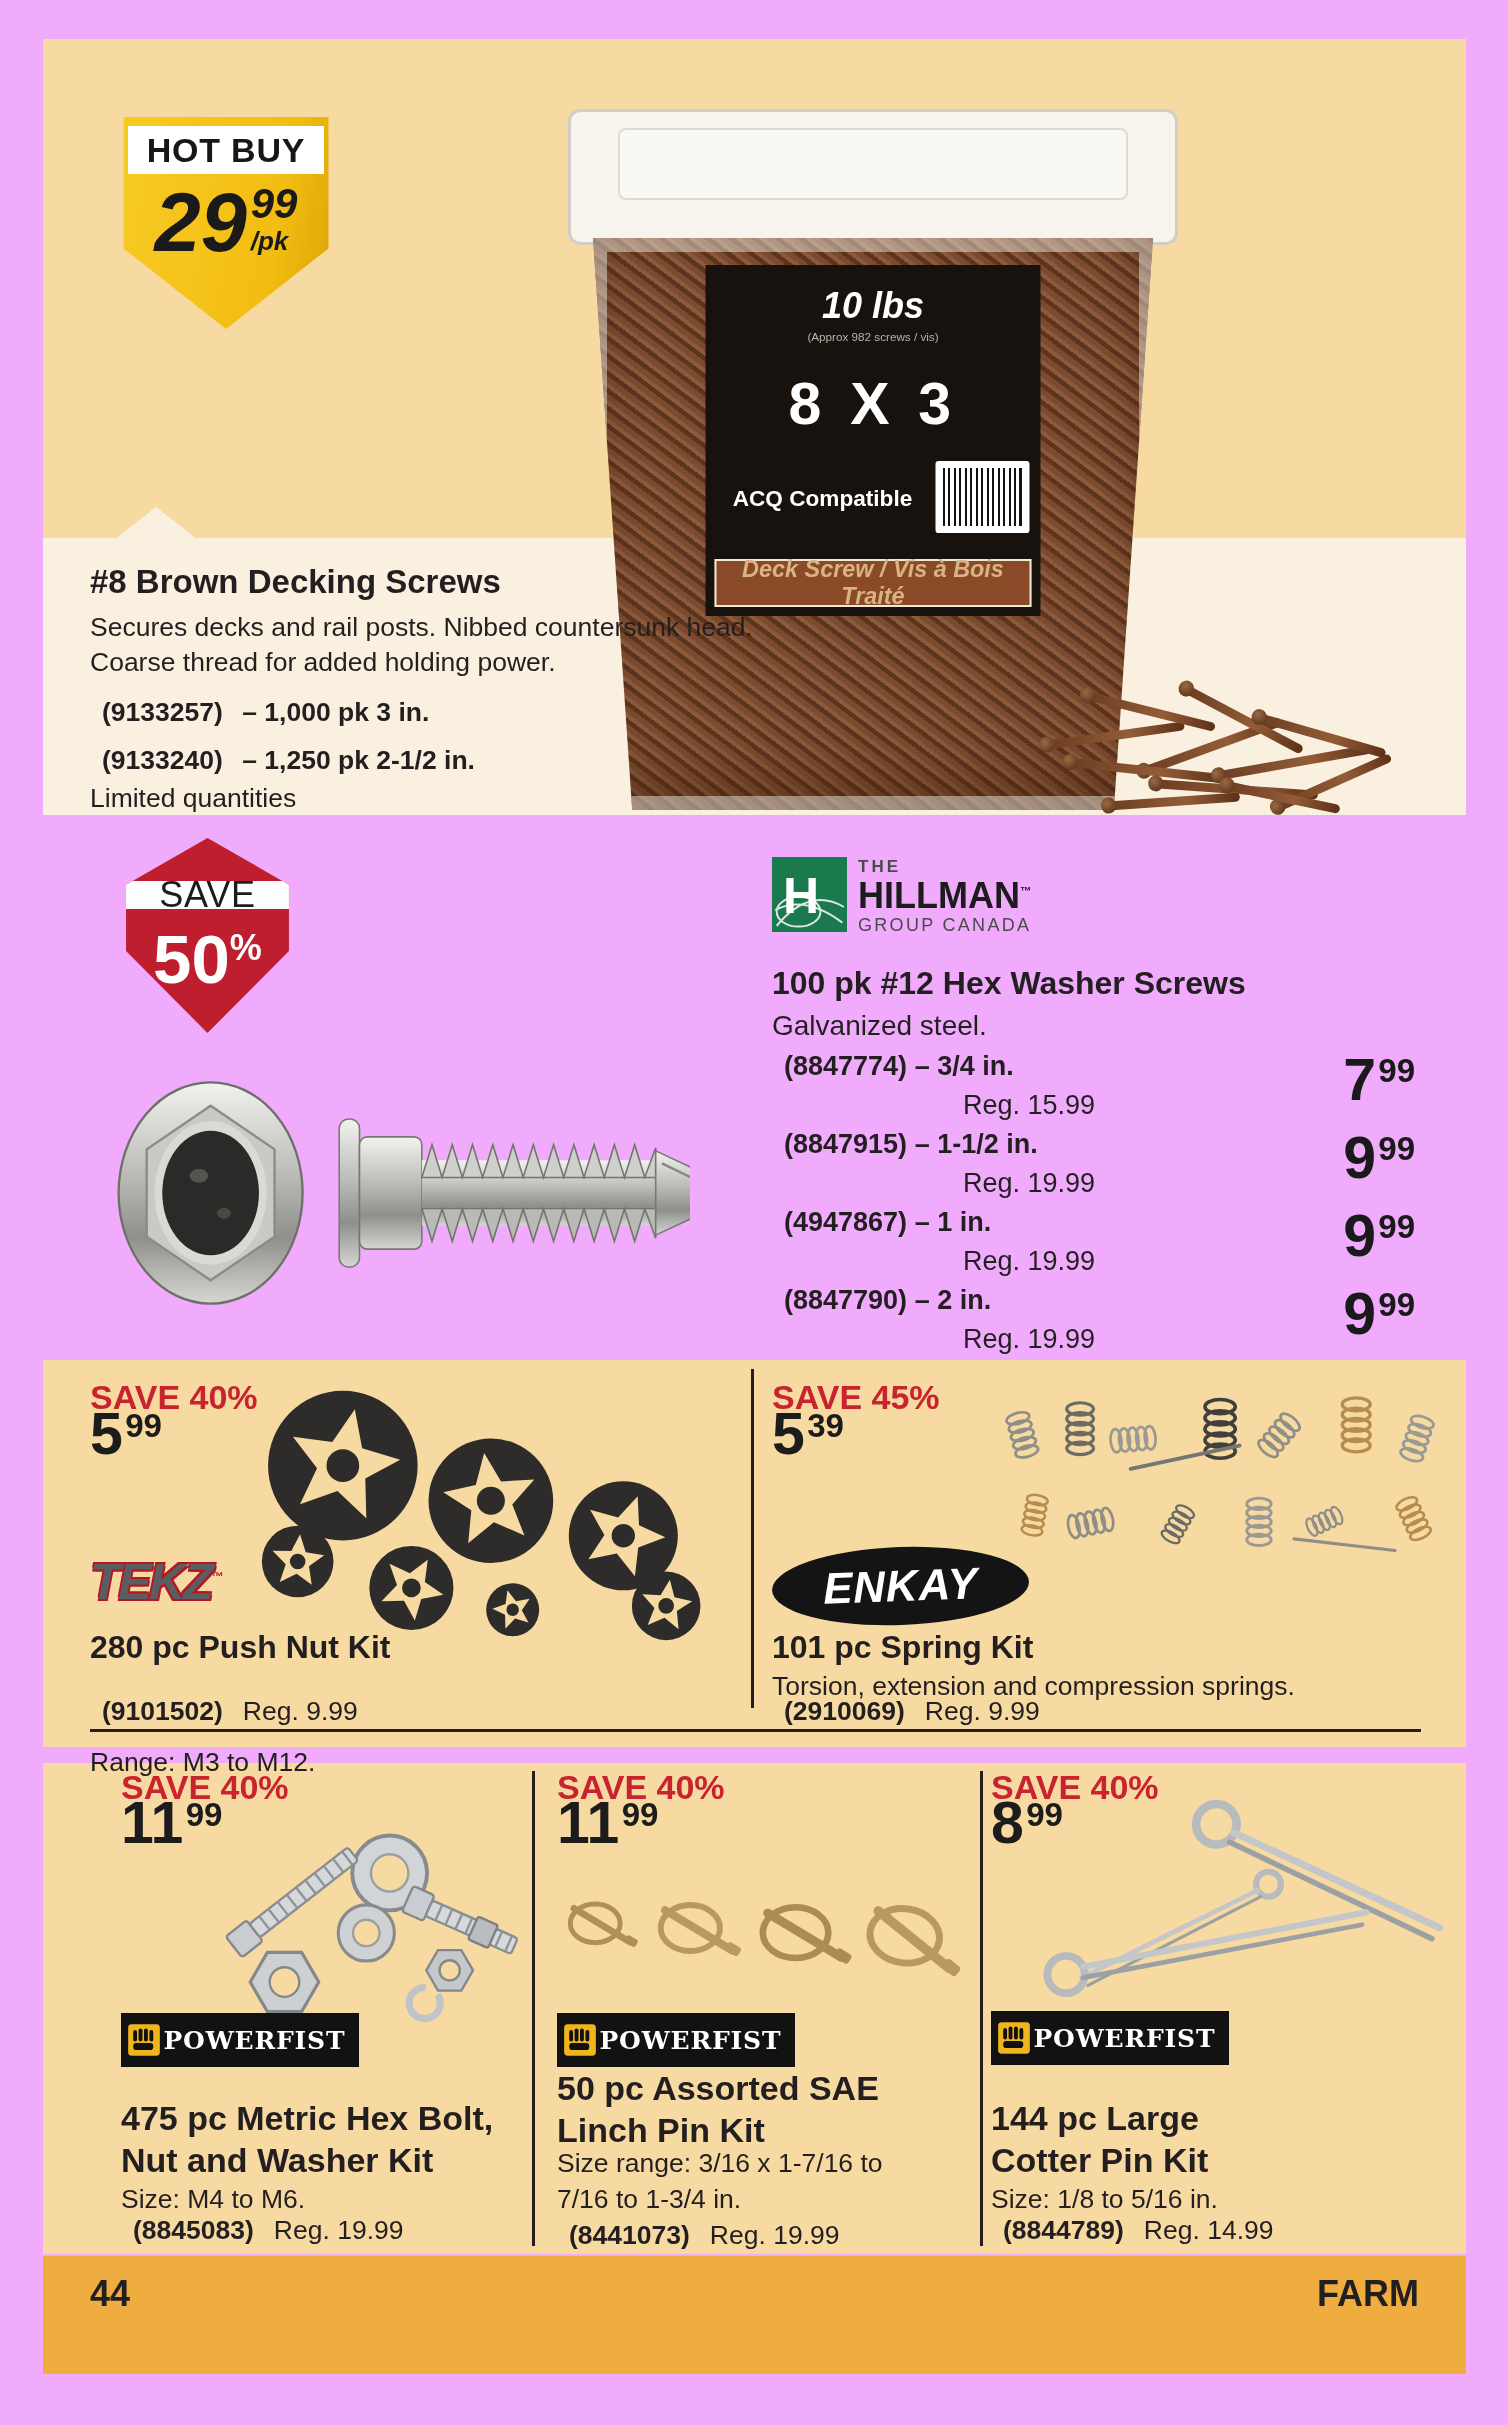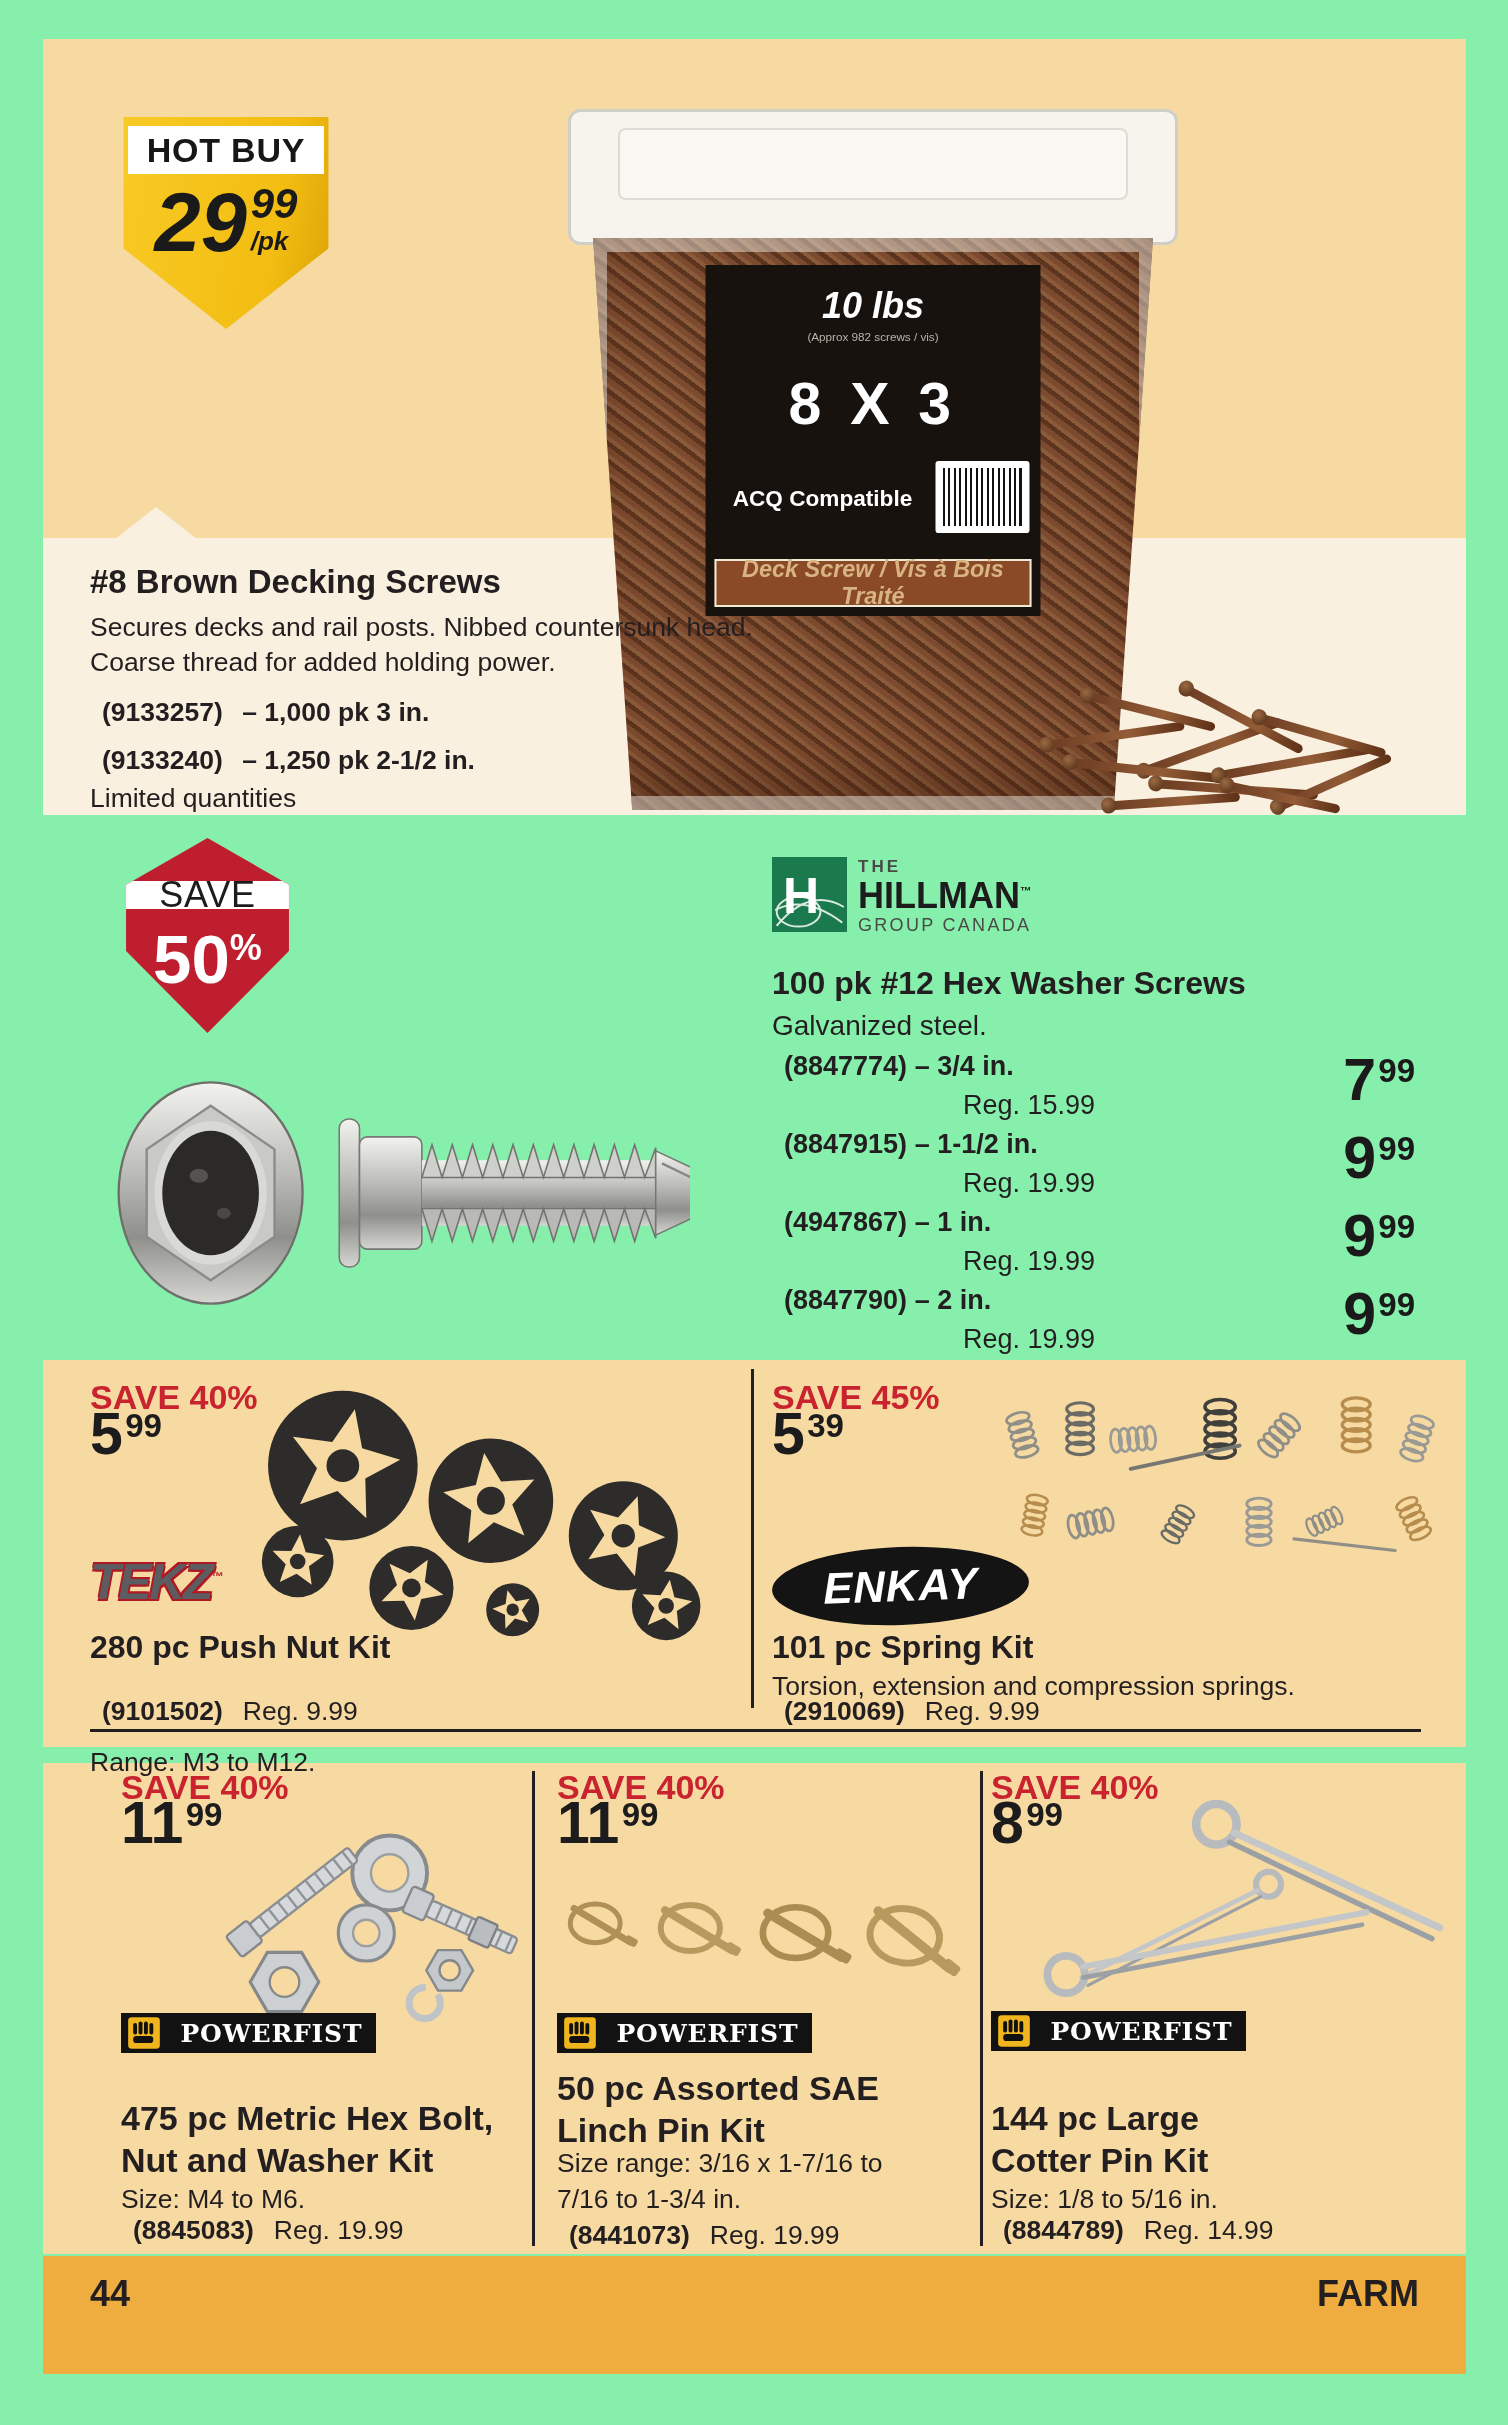--- a/index.html
+++ b/index.html
@@ -1,18 +1,18 @@
 <!DOCTYPE html>
 <html style="font-size:12.5px"><head>
 <meta charset="utf-8">
 <style>
   * { margin:0; padding:0; box-sizing:border-box; }
   html,body { background:#ffffff; }
   .page {
-    position:relative; width:1509px; height:2426px; background:#86efac;
+    position:relative; width:1509px; height:2426px; background:#f0abfc;
     font-family:"Liberation Sans", sans-serif; color:#231f20; overflow:hidden;
   }
   .abs { position:absolute; }
 
   
   .band-tan-top   { left:43px; top:39px;   width:1423px; height:499px; background:#f7d9a2; }
   .band-cream-top { left:43px; top:538px;  width:1423px; height:277px; background:#faf0df; }
   .cream-notch { left:115px; top:507px; width:0; height:0;
     border-left:41px solid transparent; border-right:41px solid transparent;
     border-bottom:32px solid #faf0df; }
@@ -117,22 +117,22 @@
   .sku-reg { font-size:26.5px; }
   .sku-reg .reg { margin-left:20px; }
 
   
   .tekz { font-size:50px; font-weight:800; font-style:italic; letter-spacing:-2.3px; color:#5b5d60;
     text-shadow:-1.6px -1.6px 0 #b11824, 1.6px -1.6px 0 #b11824, -1.6px 1.6px 0 #b11824, 1.6px 1.6px 0 #b11824; }
   .tekz-tm { font-size:12.5px; color:#b11824; text-shadow:none; vertical-align:super; font-style:normal; }
   .enkay { width:257px; height:78px; background:#141414; border-radius:50%;
     display:flex; align-items:center; justify-content:center; transform:rotate(-2deg); }
   .enkay span { color:#ffffff; font-size:44px; font-weight:800; font-style:italic; letter-spacing:0.8px; }
-  .pf { display:inline-flex; align-items:center; background:#121212; height:40px;
-    padding:0 14px 0 5.5px; gap:20px; }
+  .pf { display:inline-flex; align-items:center; background:#121212; height:54px;
+    padding:0 14px 0 5.5px; gap:3px; }
   .pf-txt { color:#ffffff; font-size:25px; font-weight:700; letter-spacing:0.8px;
     font-family:"DejaVu Serif", serif; }
 
   
   .foot-num { left:47px; top:17px; font-size:36px; font-weight:700; color:#231f20; position:absolute; }
   .foot-edition { right:47px; top:17px; font-size:36px; font-weight:800; color:#231f20; position:absolute; }
 </style>
 </head>
 <body>
 

